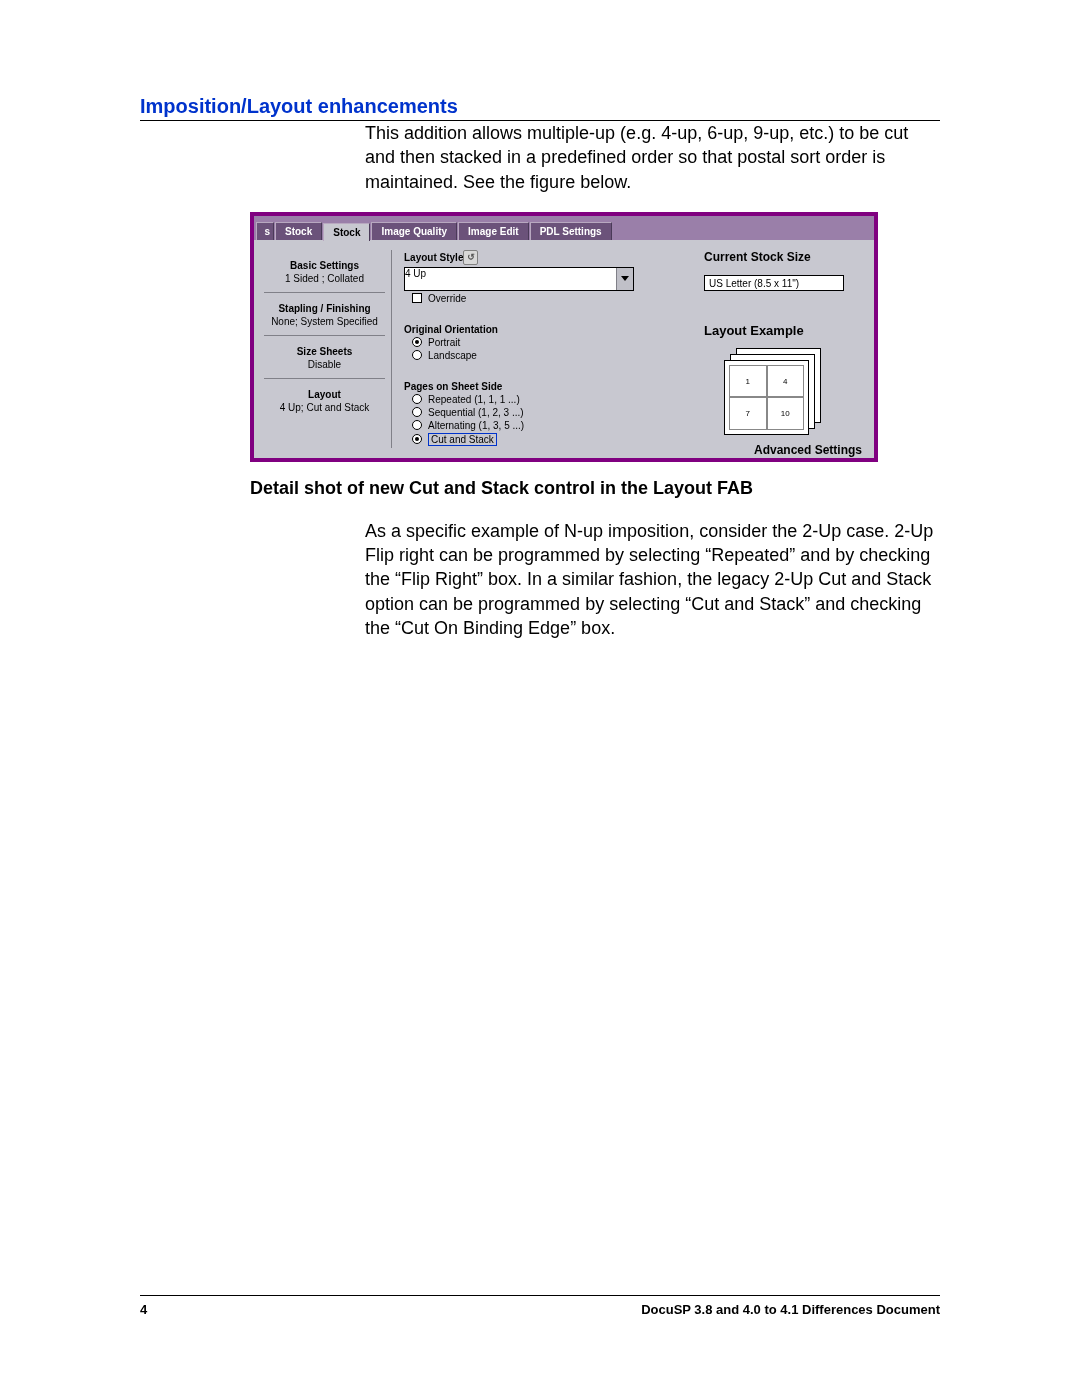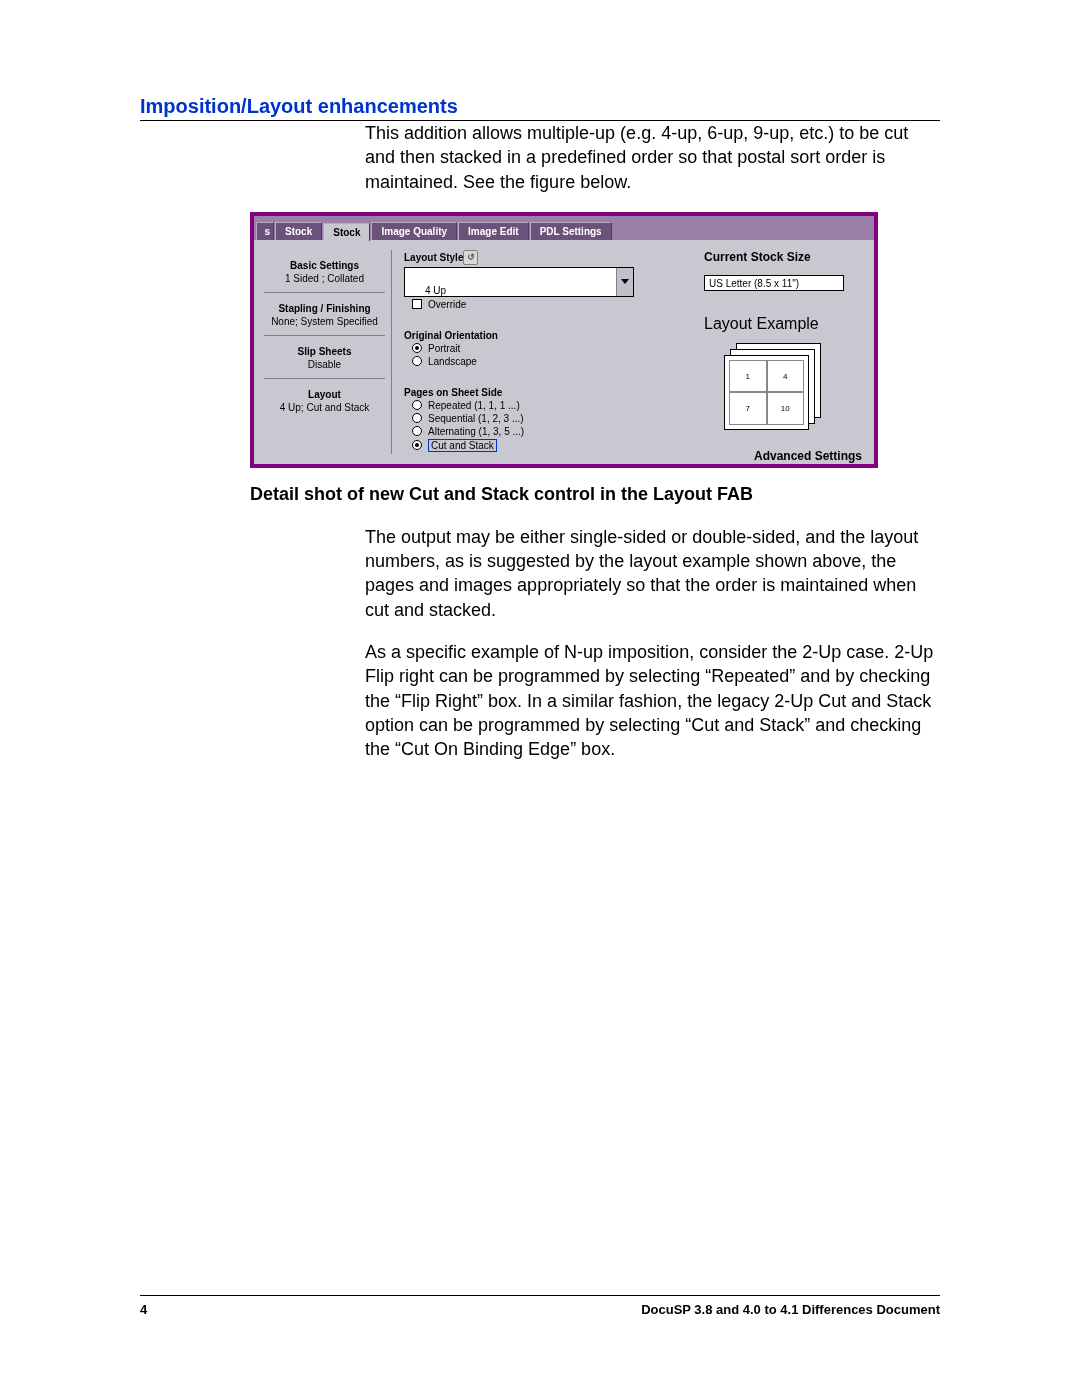--- a/index.html
+++ b/index.html
@@ -142,27 +142,27 @@
     border: 1px solid #808080;
     border-radius: 2px;
     background: #d8d8d8;
     align-items: center;
     justify-content: center;
     font-size: 9px;
     color: #555;
   }
   .combo {
     display: flex;
-    align-items: flex-end;
+    align-items: flex-start;
     width: 230px;
-    height: 30px;
-    background: #fff;
-    border: 1px solid #000;
-    box-sizing: border-box;
-    padding-left: 20px;
+    height: 24px;
+    background: #fff;
+    border: 1px solid #000;
+    box-sizing: border-box;
+    padding-left: 0;
     position: relative;
   }
   .combo-arrow {
     position: absolute;
     right: 0;
     top: 0;
     bottom: 0;
     width: 16px;
     background: #c0c0c8;
     border-left: 1px solid #808088;
@@ -226,21 +226,21 @@
   .rc-field {
     width: 140px;
     height: 16px;
     background: #fff;
     border: 1px solid #000;
     padding-left: 4px;
     font-size: 10px;
     line-height: 16px;
     box-sizing: border-box;
   }
-  .layout-ex-label { font-weight: normal; font-size: 16px; margin-top: 24px; }
+  .layout-ex-label { font-weight: bold; font-size: 13px; margin-top: 32px; }
   .layout-ex {
     position: relative;
     margin-top: 10px;
     width: 120px;
     height: 90px;
     margin-left: 20px;
   }
   .sheet {
     position: absolute;
     width: 85px;
@@ -298,21 +298,21 @@
       <div class="sidebar">
         <div class="side-block first">
           <div class="side-heading">Basic Settings</div>
           <div class="side-sub">1 Sided ; Collated</div>
         </div>
         <div class="side-block">
           <div class="side-heading">Stapling / Finishing</div>
           <div class="side-sub">None; System Specified</div>
         </div>
         <div class="side-block">
-          <div class="side-heading">Slip Sheets</div>
+          <div class="side-heading">Size Sheets</div>
           <div class="side-sub">Disable</div>
         </div>
         <div class="side-block">
           <div class="side-heading">Layout</div>
           <div class="side-sub">4 Up; Cut and Stack</div>
         </div>
       </div>
 
       <div class="center">
         <div class="fld-label">
@@ -374,20 +374,19 @@
             </div>
           </div>
         </div>
       </div>
     </div>
     <div class="adv">Advanced Settings</div>
   </div>
 
   <div class="caption">Detail shot of new Cut and Stack control in the Layout FAB</div>
 
-  <div class="body-para">The output may be either single-sided or double-sided, and the layout numbers, as is suggested by the layout example shown above, the pages and images appropriately so that the order is maintained when cut and stacked.</div>
   <div class="body-para">As a specific example of N-up imposition, consider the 2-Up case.  2-Up Flip right can be programmed by selecting “Repeated” and by checking the “Flip Right” box. In a similar fashion, the legacy 2-Up Cut and Stack option can be programmed by selecting “Cut and Stack” and checking the “Cut On Binding Edge” box.</div>
 
   <div class="footer">
     <span>4</span>
     <span>DocuSP 3.8 and 4.0 to 4.1 Differences Document</span>
   </div>
 </div>
 
 </body></html>

